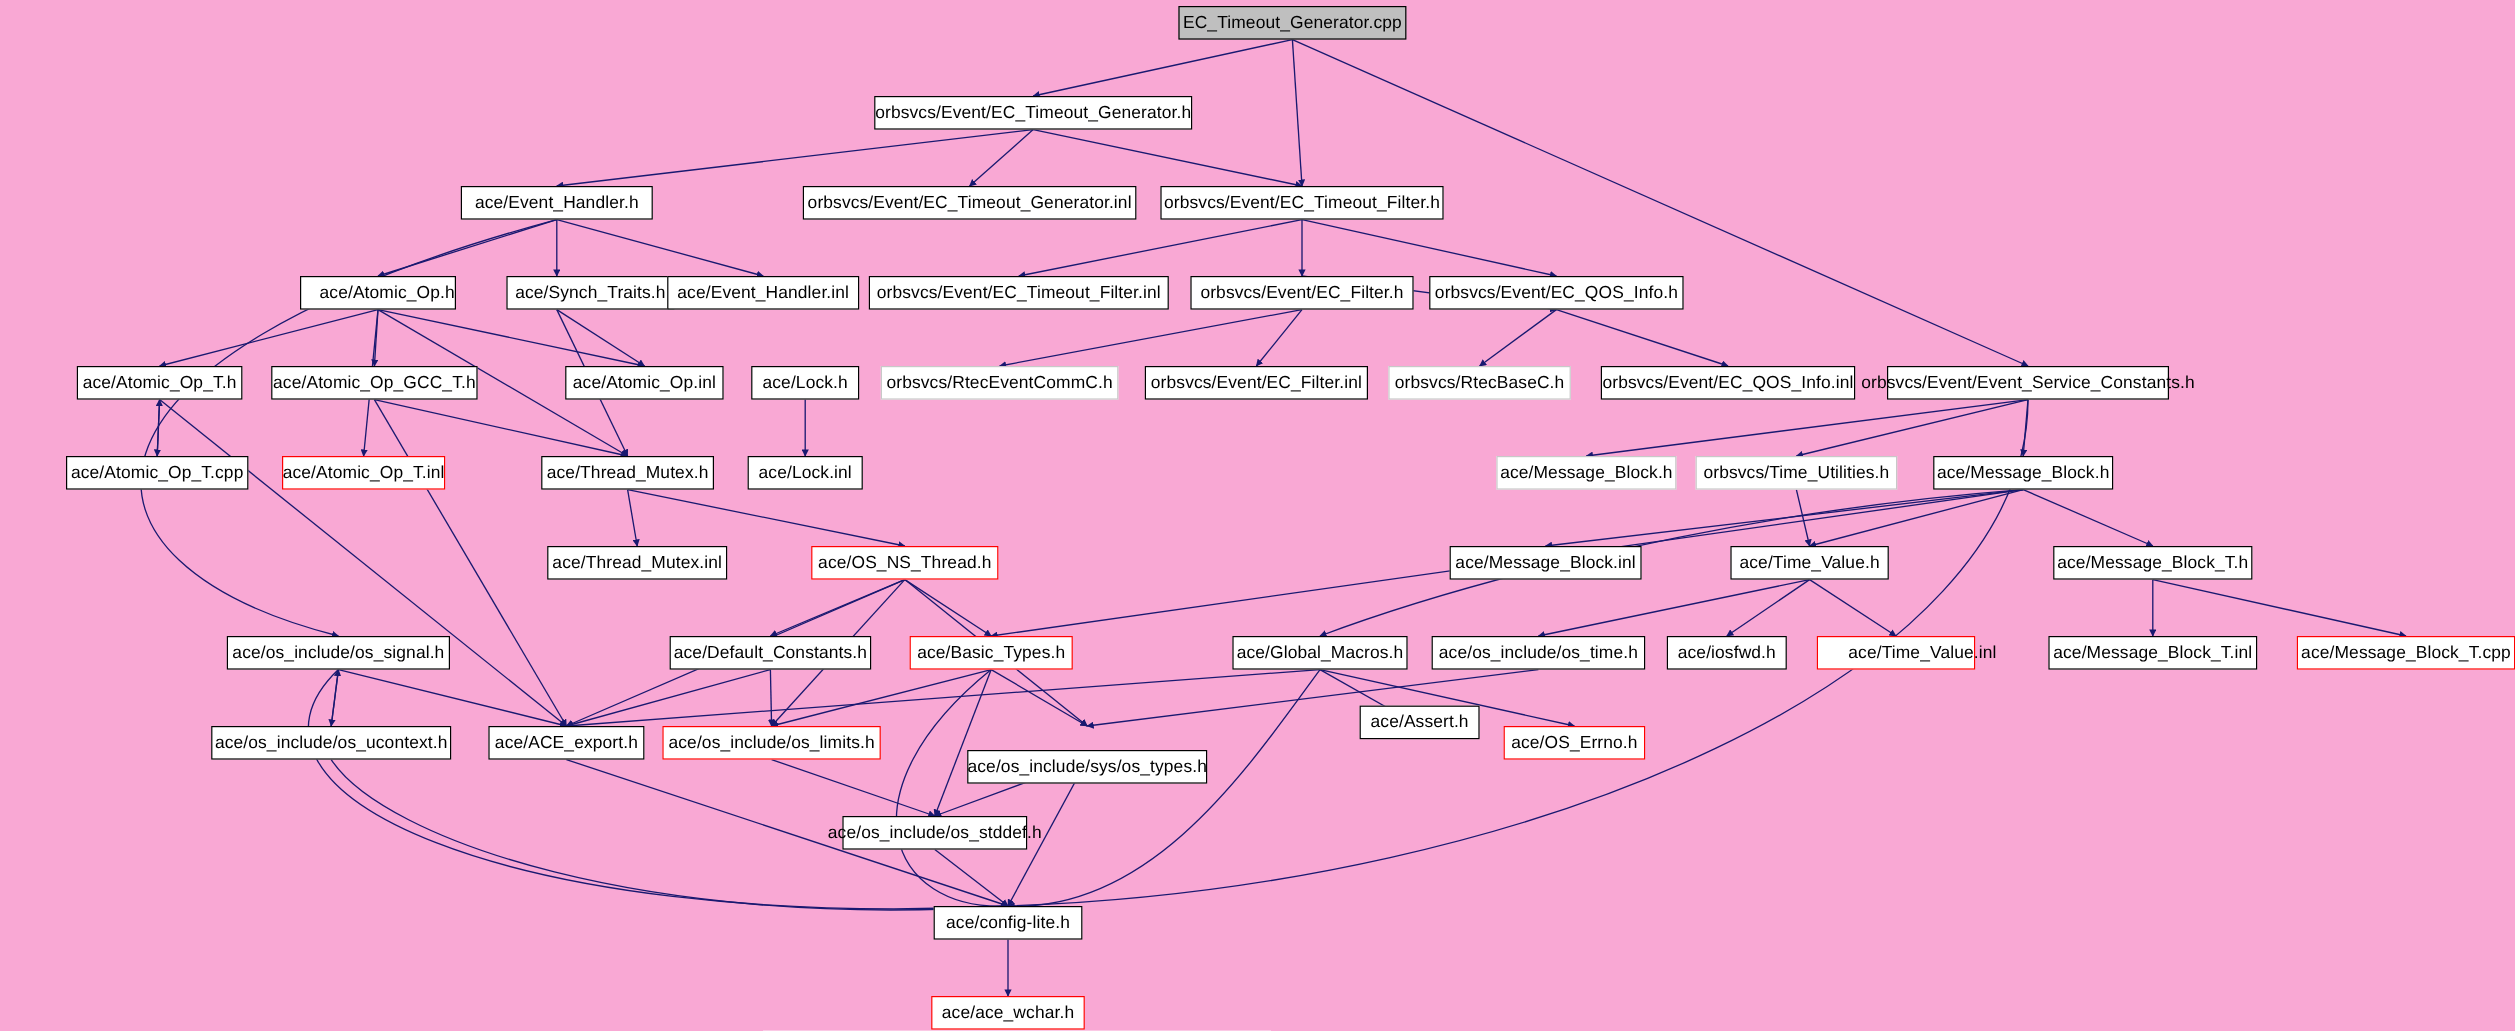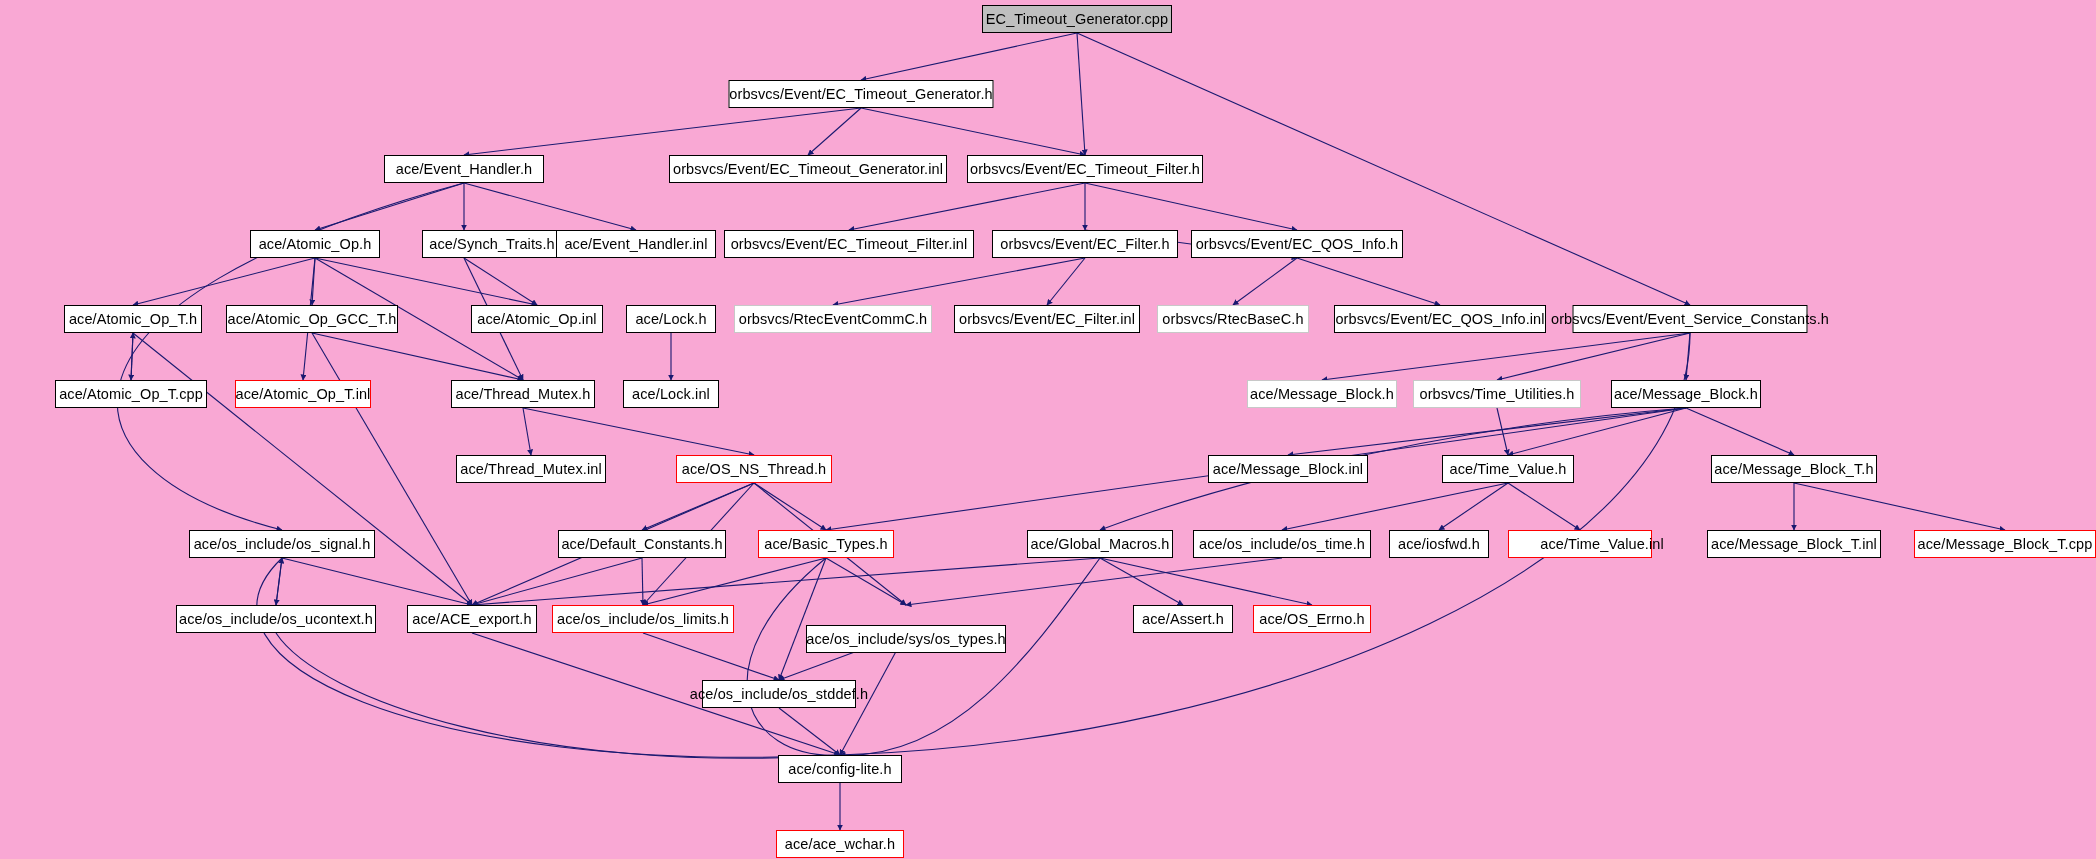--- a/index.html
+++ b/index.html
@@ -144,21 +144,21 @@
       </div>
       <div class="node solid" style="left: 464px; top: 169px; width: 160px;">
         <span class="node-label">ace/Event_Handler.h</span>
       </div>
       <div class="node solid" style="left: 808px; top: 169px; width: 278px;">
         <span class="node-label">orbsvcs/Event/EC_Timeout_Generator.inl</span>
       </div>
       <div class="node solid" style="left: 1085px; top: 169px; width: 236px;">
         <span class="node-label">orbsvcs/Event/EC_Timeout_Filter.h</span>
       </div>
-      <div class="node solid" style="left: 315px; top: 244px; width: 130px;">
+      <div class="node solid" style="left: 315px; top: 244px; width: 130px; justify-content: flex-end;">
         <span class="node-label">ace/Atomic_Op.h</span>
       </div>
       <div class="node solid" style="left: 464px; top: 244px; width: 140px; margin-left: 28px;">
         <span class="node-label">ace/Synch_Traits.h</span>
       </div>
       <div class="node solid" style="left: 636px; top: 244px; width: 160px;">
         <span class="node-label">ace/Event_Handler.inl</span>
       </div>
       <div class="node solid" style="left: 849px; top: 244px; width: 250px;">
         <span class="node-label">orbsvcs/Event/EC_Timeout_Filter.inl</span>
@@ -243,42 +243,42 @@
       </div>
       <div class="node solid" style="left: 1100px; top: 544px; width: 146px;">
         <span class="node-label">ace/Global_Macros.h</span>
       </div>
       <div class="node solid" style="left: 1282px; top: 544px; width: 178px;">
         <span class="node-label">ace/os_include/os_time.h</span>
       </div>
       <div class="node solid" style="left: 1439px; top: 544px; width: 100px;">
         <span class="node-label">ace/iosfwd.h</span>
       </div>
-      <div class="node red" style="left: 1580px; top: 544px; width: 144px; padding-left: 44px;">
+      <div class="node red" style="left: 1580px; top: 544px; width: 132px; padding-left: 44px;">
         <span class="node-label">ace/Time_Value.inl</span>
       </div>
       <div class="node solid" style="left: 1794px; top: 544px; width: 174px;">
         <span class="node-label">ace/Message_Block_T.inl</span>
       </div>
       <div class="node red" style="left: 2005px; top: 544px; width: 182px;">
         <span class="node-label">ace/Message_Block_T.cpp</span>
       </div>
       <div class="node solid" style="left: 276px; top: 619px; width: 200px;">
         <span class="node-label">ace/os_include/os_ucontext.h</span>
       </div>
       <div class="node solid" style="left: 472px; top: 619px; width: 130px;">
         <span class="node-label">ace/ACE_export.h</span>
       </div>
       <div class="node red" style="left: 643px; top: 619px; width: 182px;">
         <span class="node-label">ace/os_include/os_limits.h</span>
       </div>
       <div class="node solid" style="left: 906px; top: 619px; width: 200px; margin-top: 20px;">
         <span class="node-label">ace/os_include/sys/os_types.h</span>
       </div>
-      <div class="node solid" style="left: 1183px; top: 619px; width: 100px;">
+      <div class="node solid" style="left: 1183px; top: 602px; width: 100px;">
         <span class="node-label">ace/Assert.h</span>
       </div>
       <div class="node red" style="left: 1312px; top: 619px; width: 118px;">
         <span class="node-label">ace/OS_Errno.h</span>
       </div>
       <div class="node solid" style="left: 779px; top: 694px; width: 154px;">
         <span class="node-label">ace/os_include/os_stddef.h</span>
       </div>
       <div class="node solid" style="left: 840px; top: 769px; width: 124px;">
         <span class="node-label">ace/config-lite.h</span>

